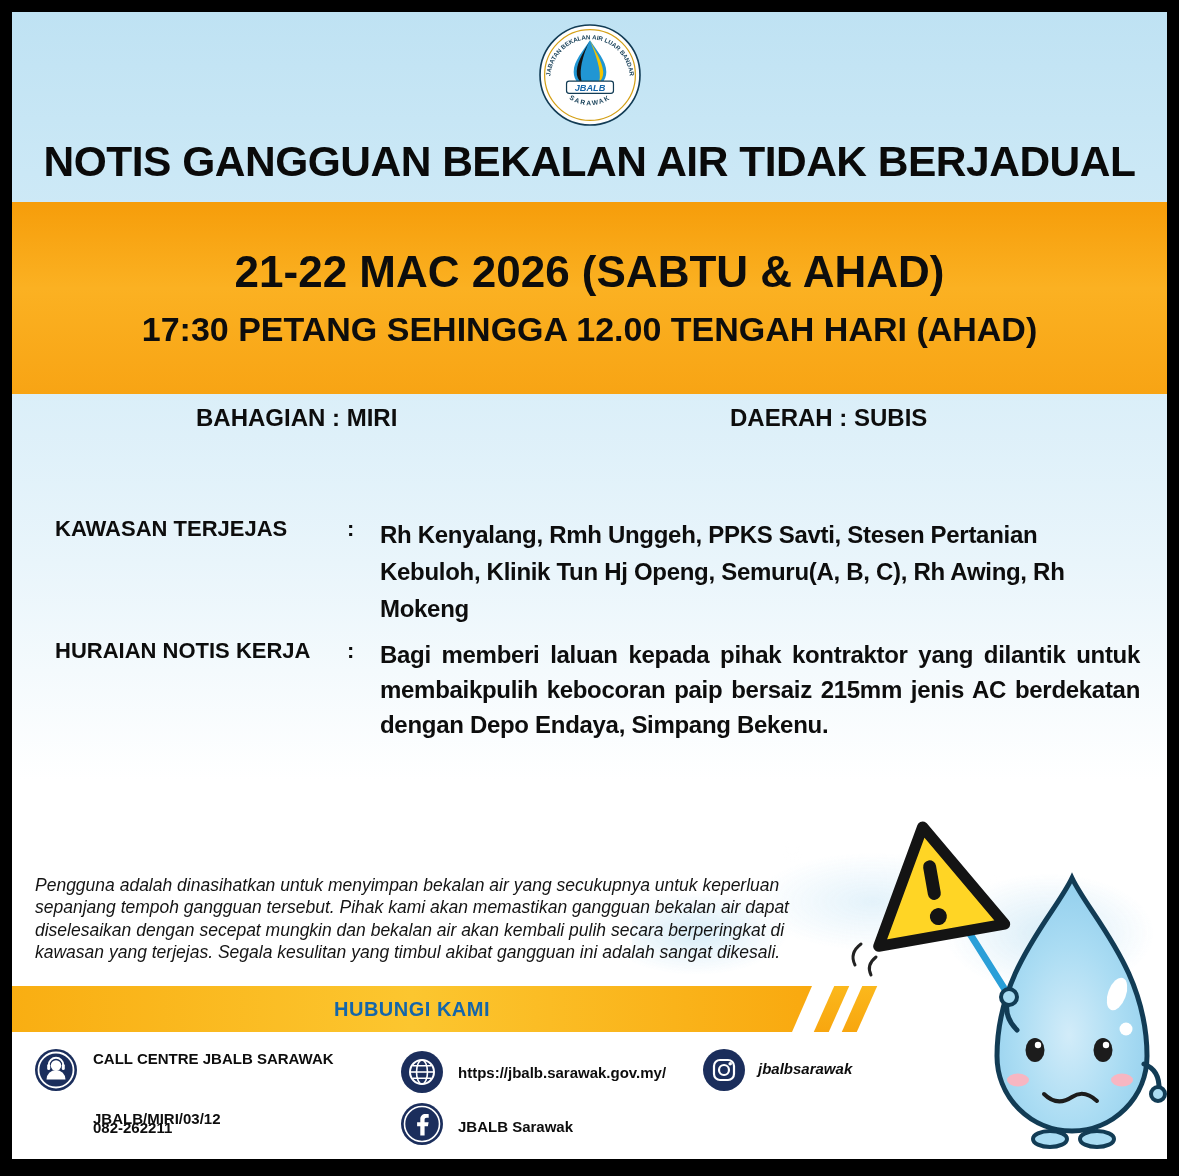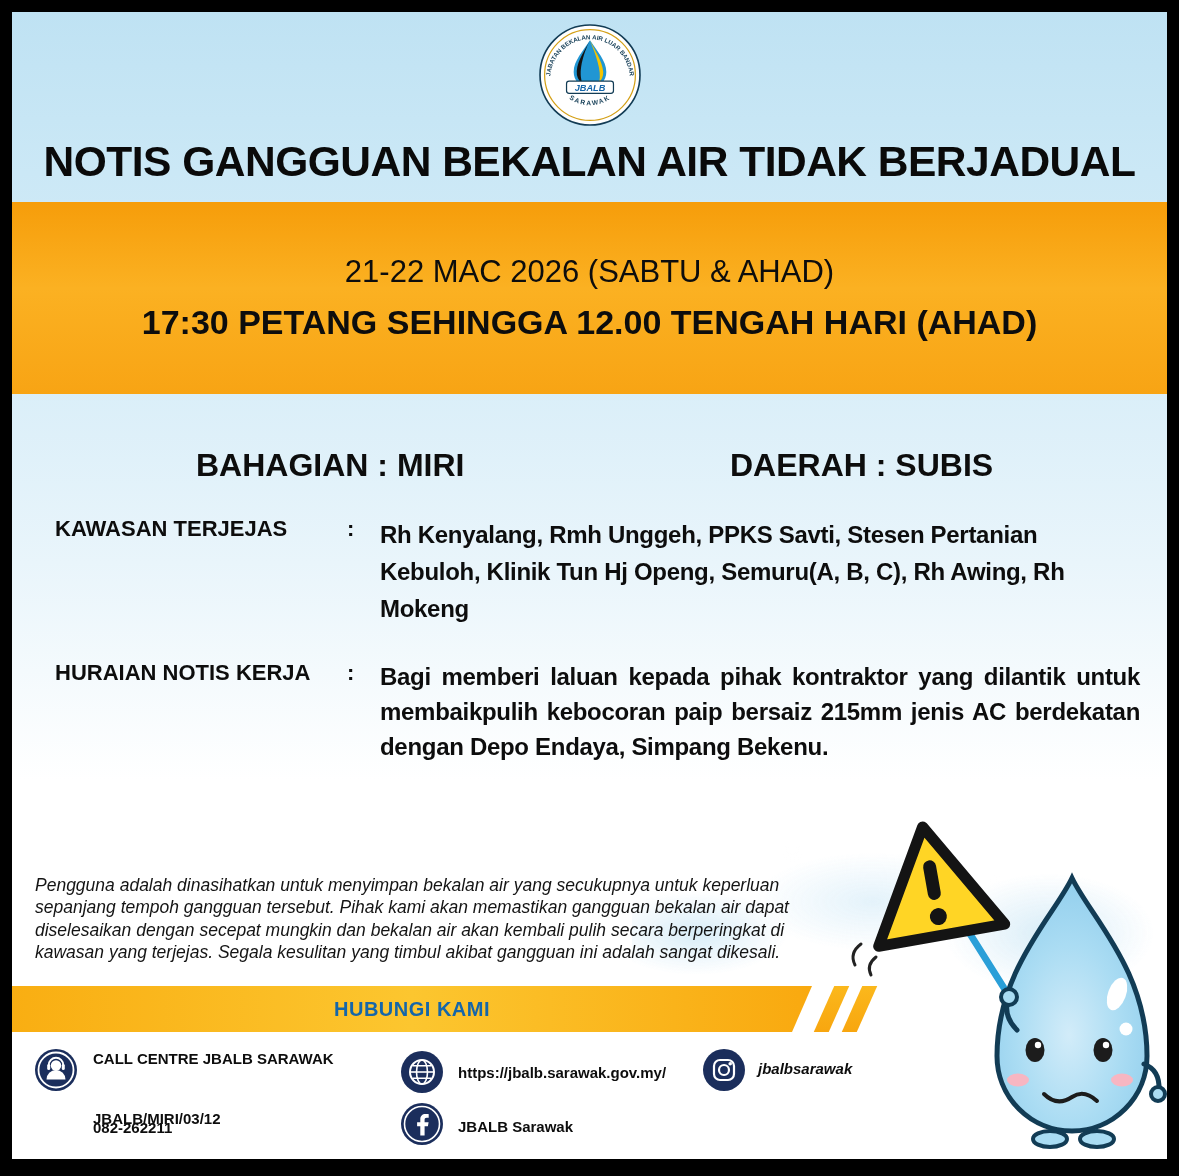--- a/index.html
+++ b/index.html
@@ -15,28 +15,28 @@
   .logo { position:absolute; top:12px; left:50%; transform:translateX(-50%); width:102px; height:102px; }
   .title {
     position:absolute; top:126px; left:0; width:100%; margin:0; text-align:center;
     font-size:42.5px; font-weight:800; letter-spacing:-0.5px; color:#0a0a0a; white-space:nowrap;
   }
   .schedule {
     position:absolute; top:190px; left:0; right:0; height:192px;
     background:linear-gradient(180deg,#f69d0a 0%, #fbb122 45%, #f8a414 100%);
     display:flex; flex-direction:column; align-items:center; justify-content:center; gap:13px; color:#0d0d0d;
   }
-  .schedule .l1 { font-size:31px; font-weight:400; }
+  .schedule .l1 { font-size:44px; font-weight:700; }
   .schedule .l2 { font-size:34px; font-weight:800; }
-  .region { position:absolute; top:435px; font-size:32px; font-weight:800; color:#0d0d0d; }
+  .region { position:absolute; top:392px; font-size:24px; font-weight:800; color:#0d0d0d; }
   #bahagian { left:184px; }
   #daerah { left:718px; }
   .info-row { position:absolute; left:43px; right:27px; display:grid; grid-template-columns:292px 33px 1fr; color:#0d0d0d; }
   #kawasan-row { top:504px; }
-  #huraian-row { top:648px; }
+  #huraian-row { top:626px; }
   .info-label { font-size:22px; font-weight:700; }
   .info-colon { font-size:22px; font-weight:800; }
   .info-value { font-size:24px; font-weight:700; line-height:1.55; letter-spacing:-0.3px; }
   #huraian-row .info-value { text-align:justify; line-height:1.45; }
   .advisory {
     position:absolute; top:862px; left:23px; width:818px; margin:0;
     font-size:17.5px; font-style:italic; line-height:1.28; color:#141414; z-index:3;
   }
   .splash {
     position:absolute; left:620px; top:795px; width:535px; height:210px; z-index:1; opacity:.85;

